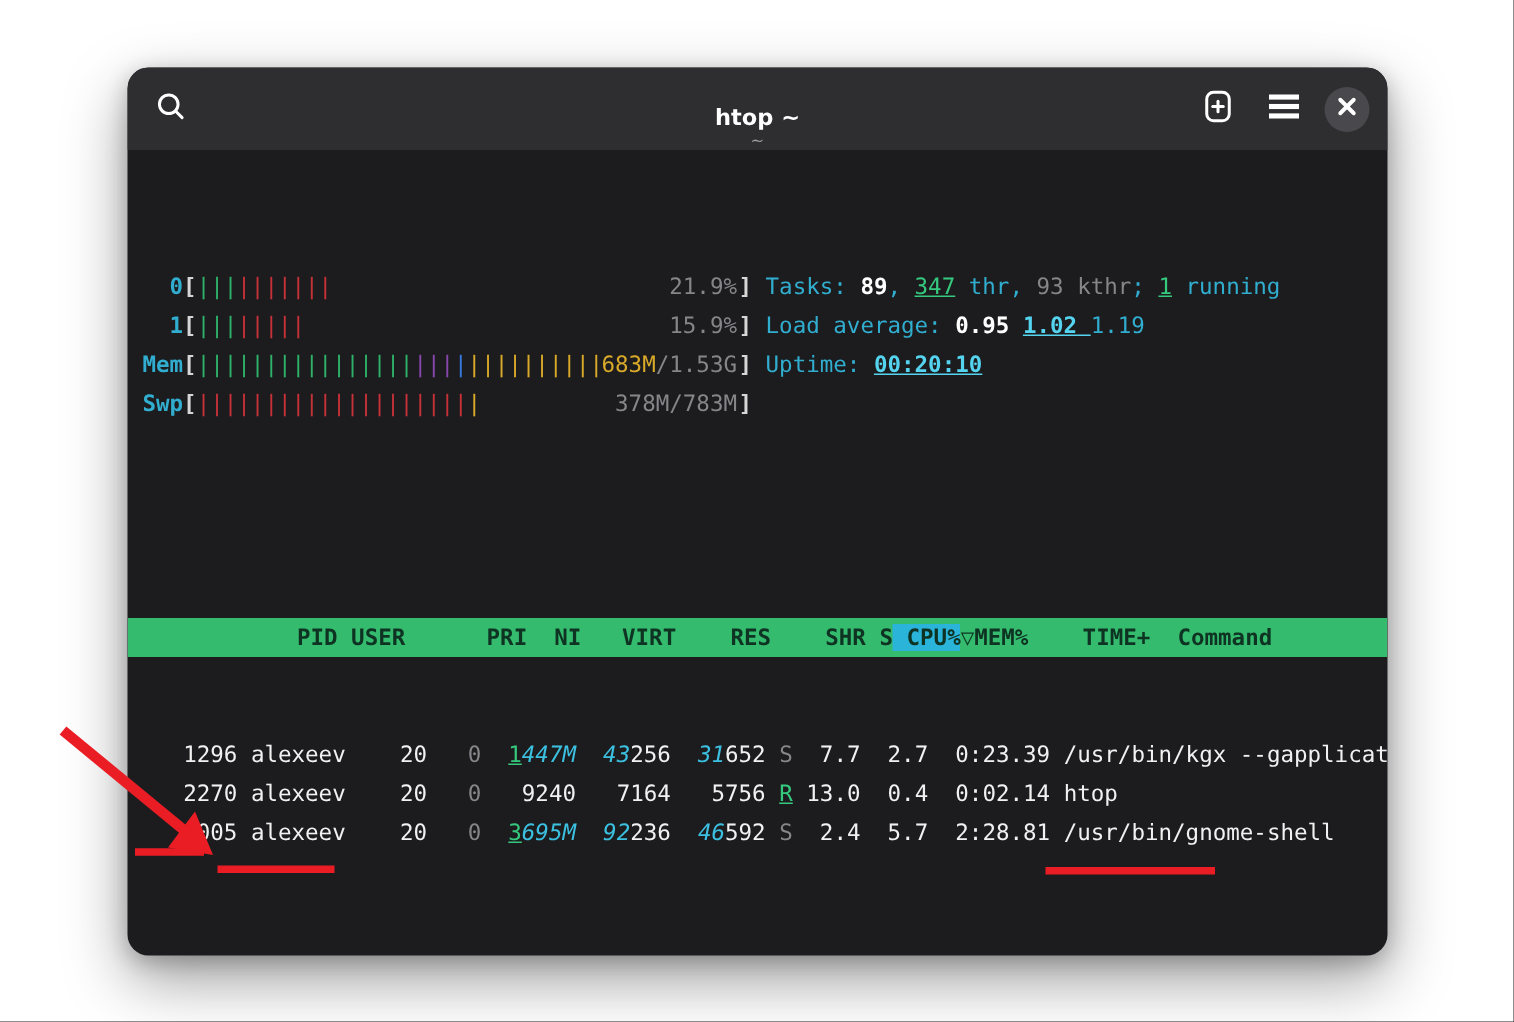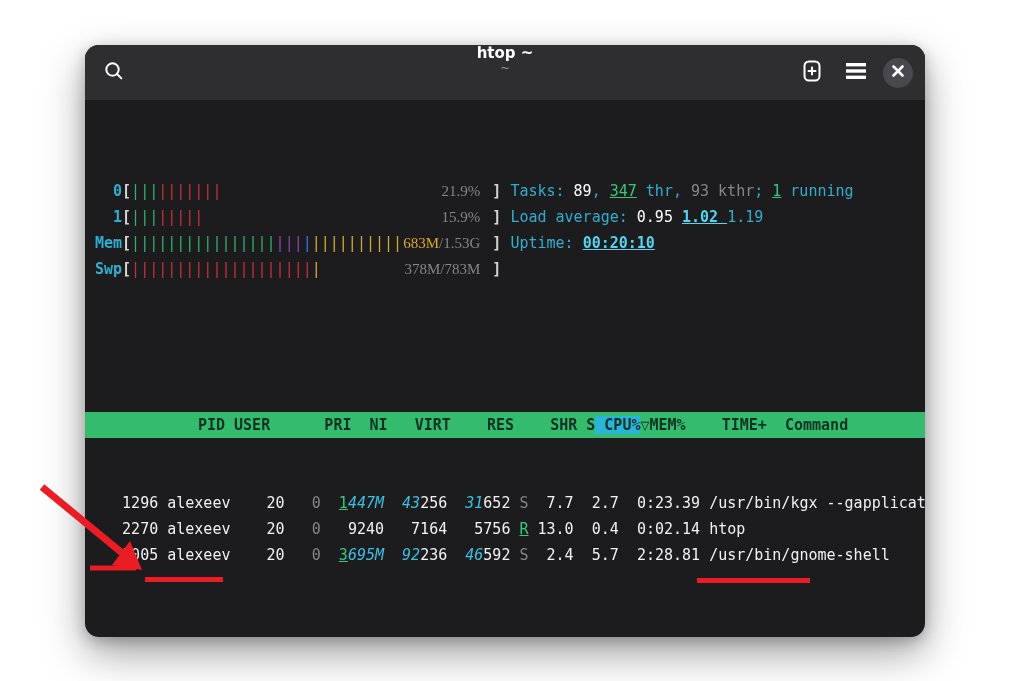--- a/index.html
+++ b/index.html
@@ -15,44 +15,44 @@
     box-shadow:0 16px 42px rgba(0,0,0,.38), 0 4px 14px rgba(0,0,0,.22);
   }
   
   .headerbar{
     height:55px;background:var(--headerbar_bg);
     display:flex;align-items:center;padding:0 12px;position:relative;
   }
   .hb-btn{display:flex;align-items:center;justify-content:center;
     width:34px;height:34px;border-radius:8px;cursor:pointer;flex:0 0 auto;}
   .title-wrap{position:absolute;left:0;right:0;top:0;height:55px;
-    display:flex;flex-direction:column;align-items:center;justify-content:flex-start;
+    display:flex;flex-direction:column;align-items:center;justify-content:flex-end;
     pointer-events:none;}
   .title{color:#ffffff;font-weight:bold;font-size:15px;line-height:17px;}
   .subtitle{color:#9d9da1;font-size:11px;line-height:12px;margin-top:1px;}
   .hb-right{margin-left:auto;display:flex;align-items:center;gap:10px;}
   .close-btn{width:30px;height:30px;border-radius:50%;background:#48484d;
     display:flex;align-items:center;justify-content:center;cursor:pointer;}
   
   .term{
     font-family:"DejaVu Sans Mono", monospace;
     font-size:15px;line-height:26px;color:var(--text_white);
     padding:26px 10px 0 10px;white-space:pre;overflow:hidden;
   }
   .term .line{height:26px;white-space:pre;}
   
   .mlabel{display:inline-block;width:3ch;text-align:right;color:var(--text_cyan);font-weight:bold;}
   .brk{color:#d6d6d6;font-weight:bold;}
   .mbody{display:inline-block;width:40ch;height:26px;position:relative;vertical-align:top;}
   .mbars{position:absolute;left:0;top:0;letter-spacing:0;}
-  .mval{position:absolute;right:12px;top:0;font-family:Liberation Serif, serif;}
+  .mval{position:absolute;right:1px;top:0;}
   .minfo{margin-left:1ch;}
   
   .w{color:var(--text_white);}
-  .wb{color:#ffffff;font-weight:normal;}
+  .wb{color:#ffffff;font-weight:bold;}
   .tc{color:var(--text_cyan);}
   .tcb{color:var(--text_cyan_bright);font-weight:bold;text-decoration:underline;}
   .c{color:var(--num_cyan);font-style:italic;}
   .g{color:var(--text_green);text-decoration:underline;}
   .y{color:var(--num_yellow);}
   .d{color:var(--text_gray);}
   
   .bg{color:var(--bar_green);} .br{color:var(--bar_red);}
   .bp{color:var(--bar_purple);} .bb{color:var(--bar_blue);} .by{color:var(--bar_yellow);}
   

